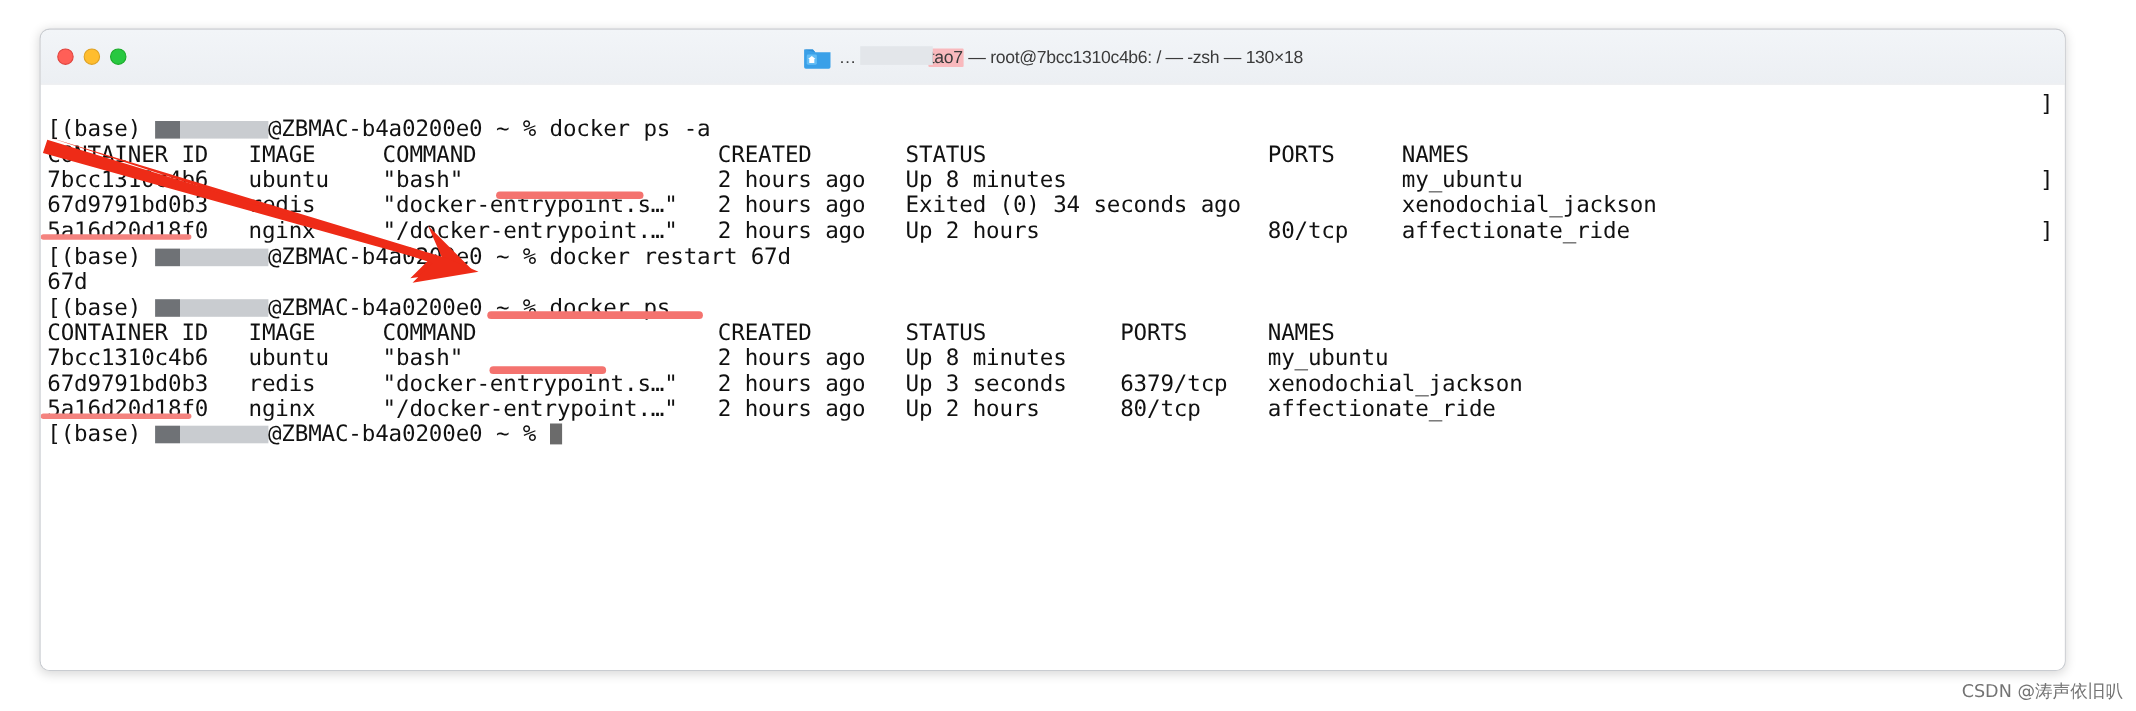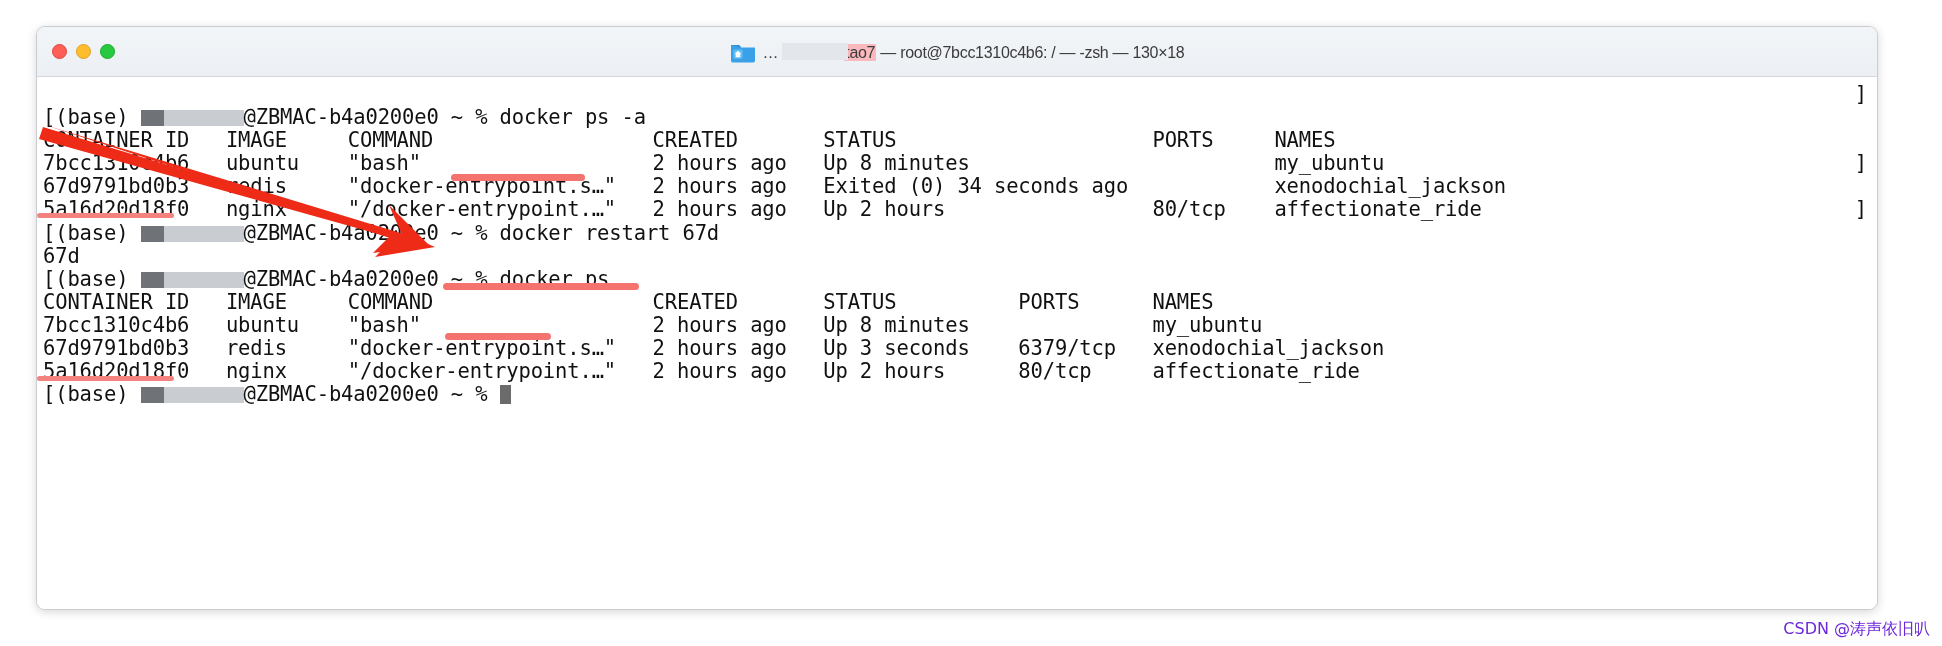--- a/index.html
+++ b/index.html
@@ -92,21 +92,21 @@
   
   .underline {
     position: absolute; background: #f4736f; border-radius: 4px; height: 7px;
   }
   .underline.thin { height: 5px; background: #f4837f; }
   .arrow-svg { position: absolute; left: 0; top: 0; pointer-events: none; }
 
   
   .watermark {
     position: absolute; right: 12px; bottom: 6px;
-    font-size: 16px; color: #6d28d9;
+    font-size: 16px; color: #737373;
     font-family: "DejaVu Sans", sans-serif;
     margin-top: 36px;
   }
 </style>
 </head>
 <body>
 
 <div id="root">
 
   <div class="term-window">

